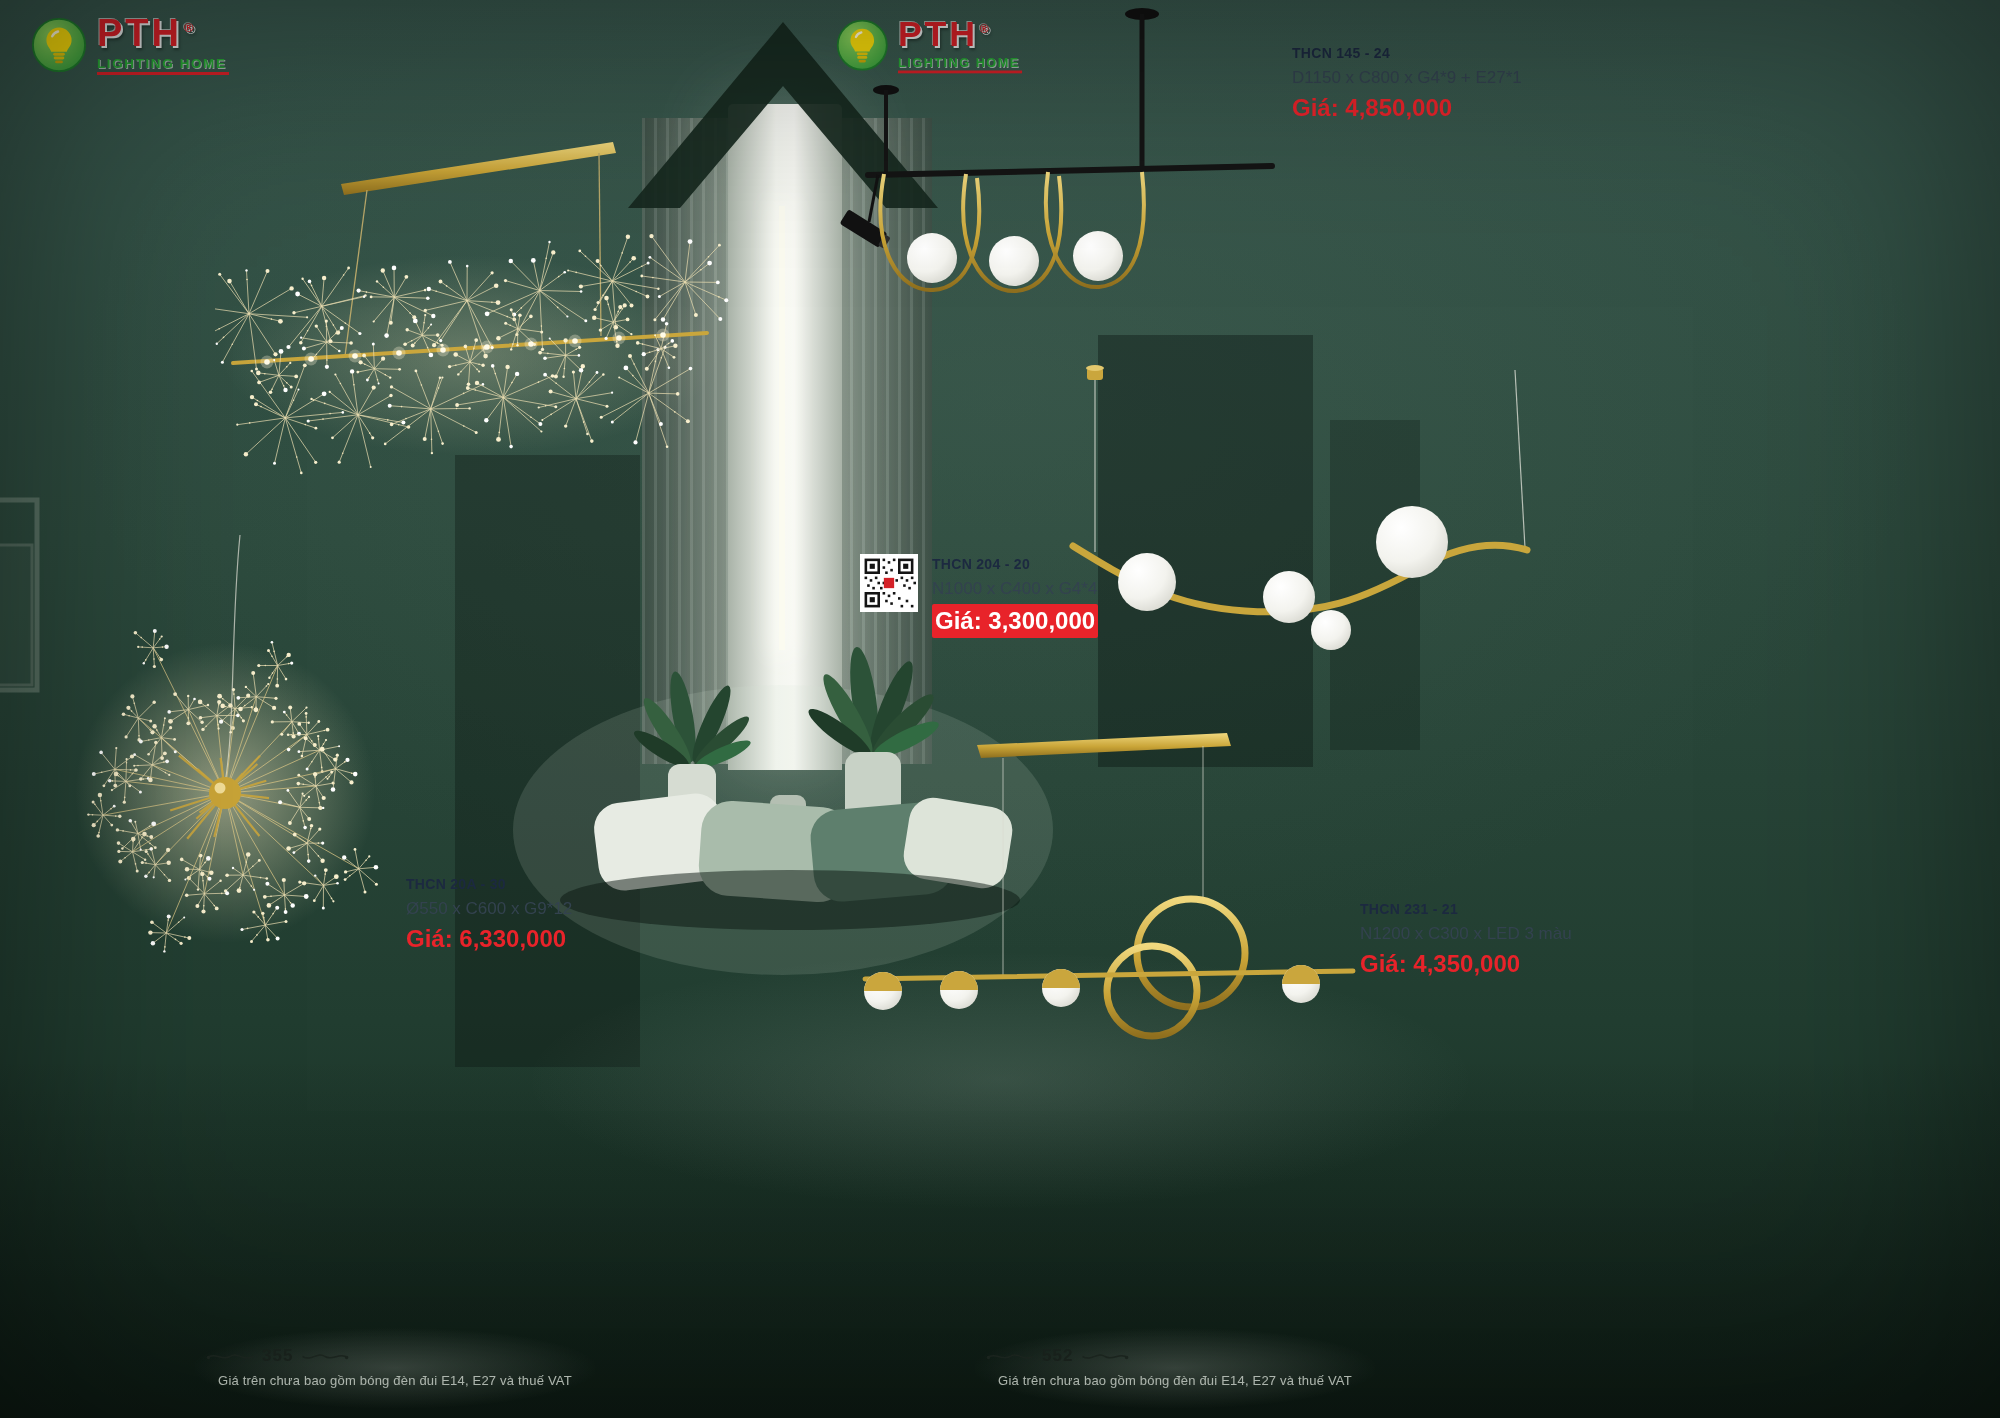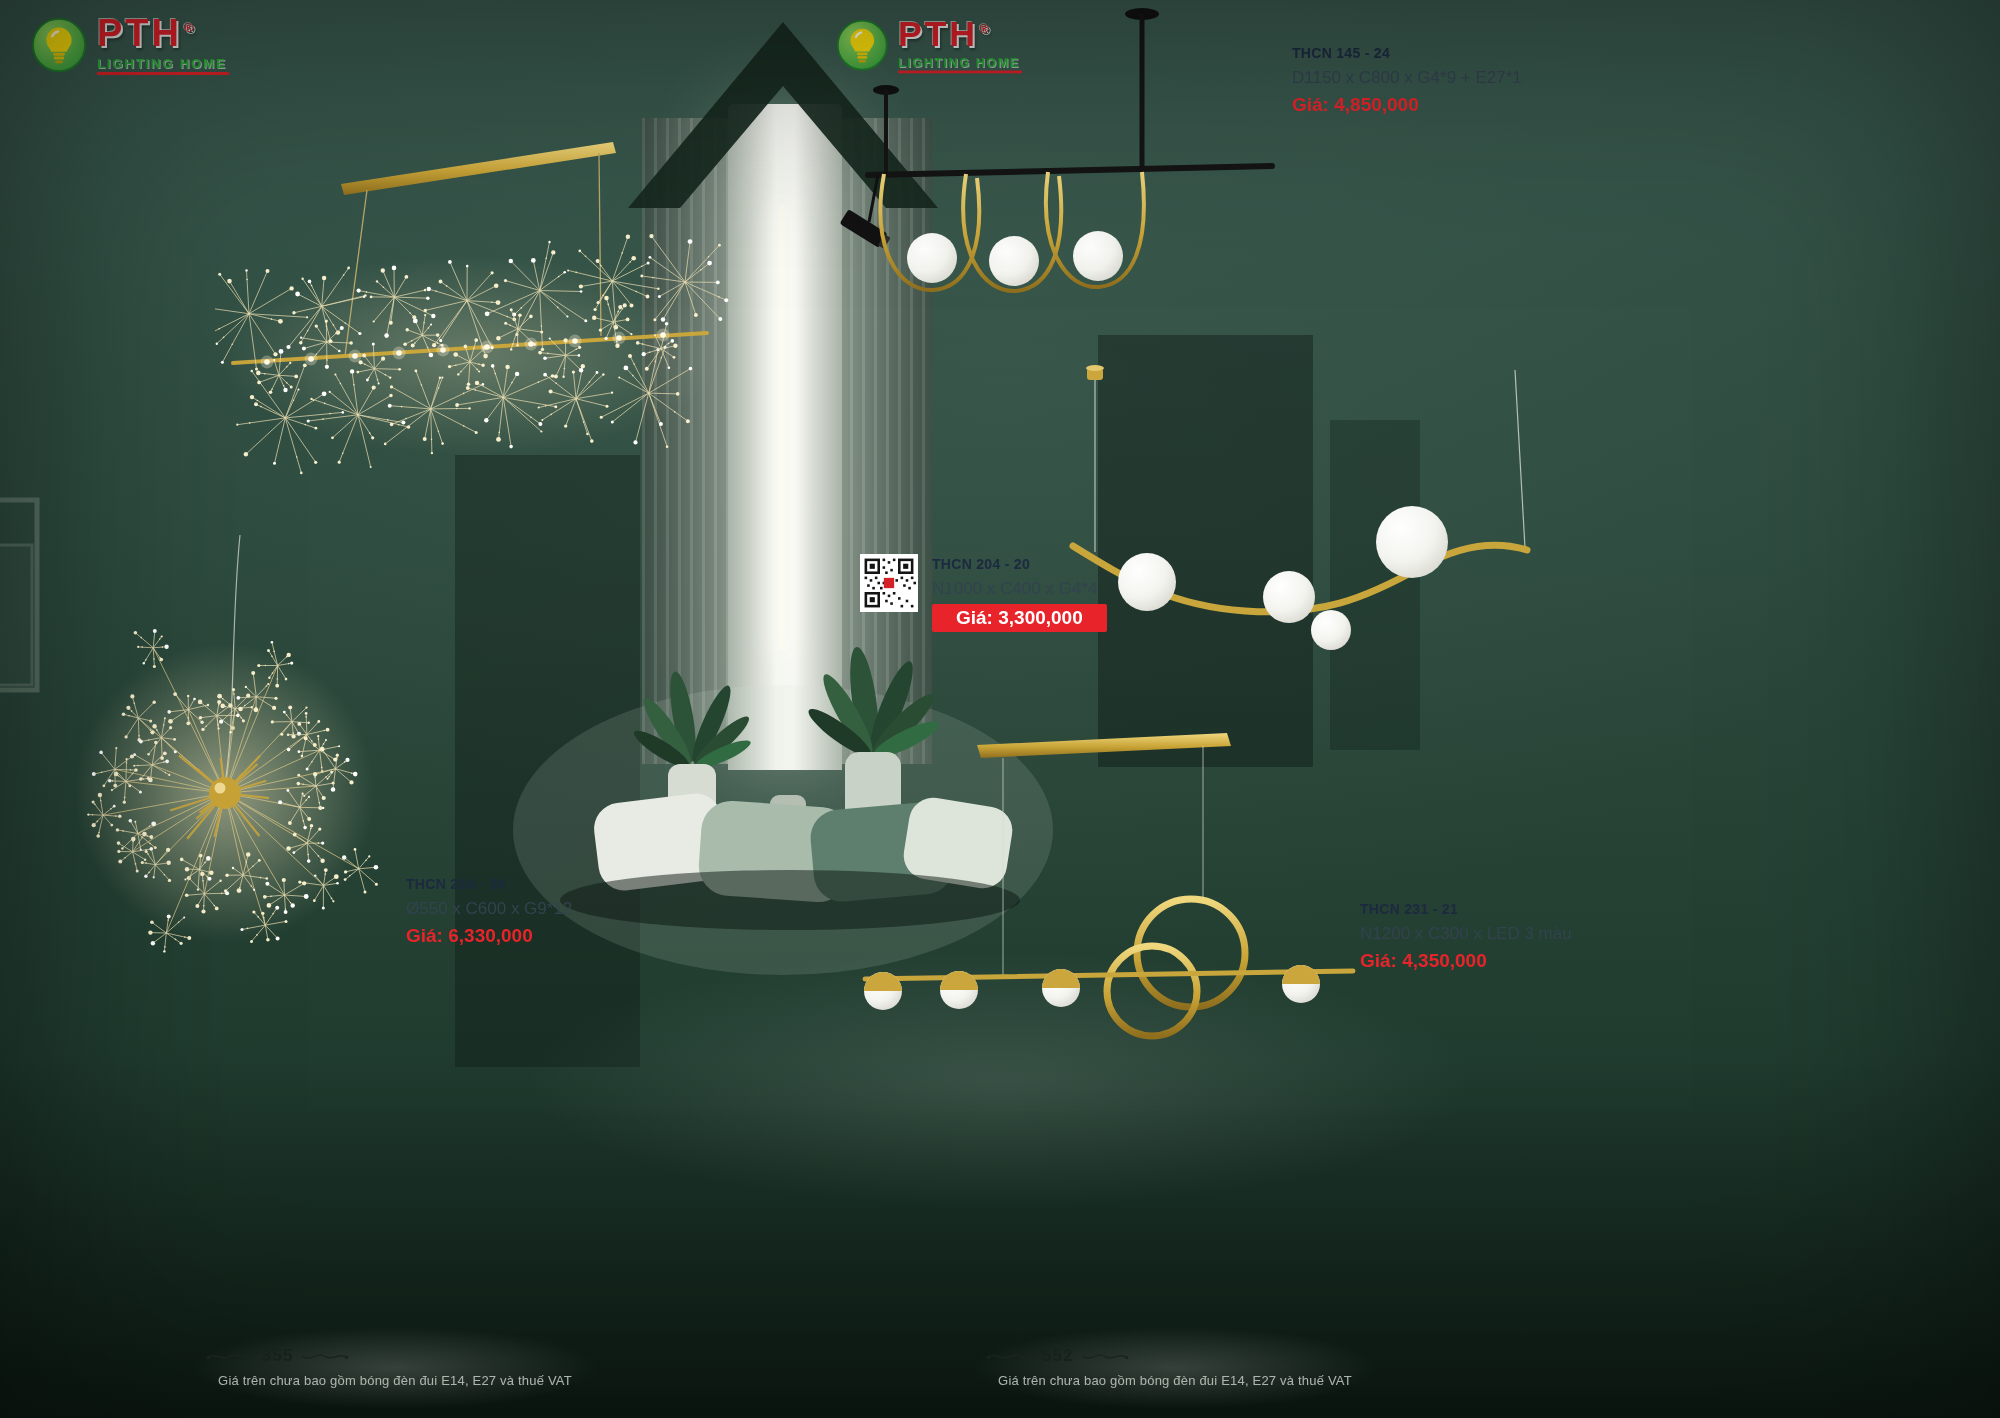--- a/index.html
+++ b/index.html
@@ -30,22 +30,22 @@
   .logo-name{font-size:38px;font-weight:800;color:#d42027;letter-spacing:3px;line-height:1;
     text-shadow:2px 2px 0 rgba(255,255,255,.85),-1px -1px 0 rgba(255,255,255,.55),3px 4px 3px rgba(0,0,0,.35)}
   .reg{font-size:13px;vertical-align:super;margin-left:2px;font-weight:bold}
   .logo-tagline{font-size:13.5px;font-weight:bold;color:#26a433;letter-spacing:1.6px;display:inline-block;
     border-bottom:3.5px solid #d42027;padding:1px 2px 1px 0;margin-top:3px;
     text-shadow:1px 1px 0 rgba(255,255,255,.55)}
 
   .plabel{position:absolute;line-height:1.25}
   .ptitle{font-size:14px;font-weight:bold;color:#1c2940;letter-spacing:.3px}
   .pspec{font-size:17px;color:#33424f;margin-top:4px}
-  .pprice{font-size:19px;font-weight:bold;color:#e8232a;margin-top:5px}
-  .pprice.chip{display:inline-block;background:#e8232a;color:#fff;padding:2px 24px;border-radius:2px}
+  .pprice{font-size:24px;font-weight:bold;color:#e8232a;margin-top:5px}
+  .pprice.chip{display:inline-block;background:#e8232a;color:#fff;padding:2px 3px;border-radius:2px}
 
   .pimg{position:absolute}
   .qr{position:absolute;border:2px solid #fff;background:#fff}
 
   .footer{position:absolute;text-align:center}
   .orn-row{display:flex;align-items:center;justify-content:flex-start;gap:7px}
   .orn{width:50px;height:15px}
   .orn.flip{transform:scaleX(-1)}
   .pagenum{font-size:17px;font-weight:bold;color:#1d2721;letter-spacing:1px}
   .note{font-size:13px;color:#d6e0d6;margin-top:7px;letter-spacing:.2px}

